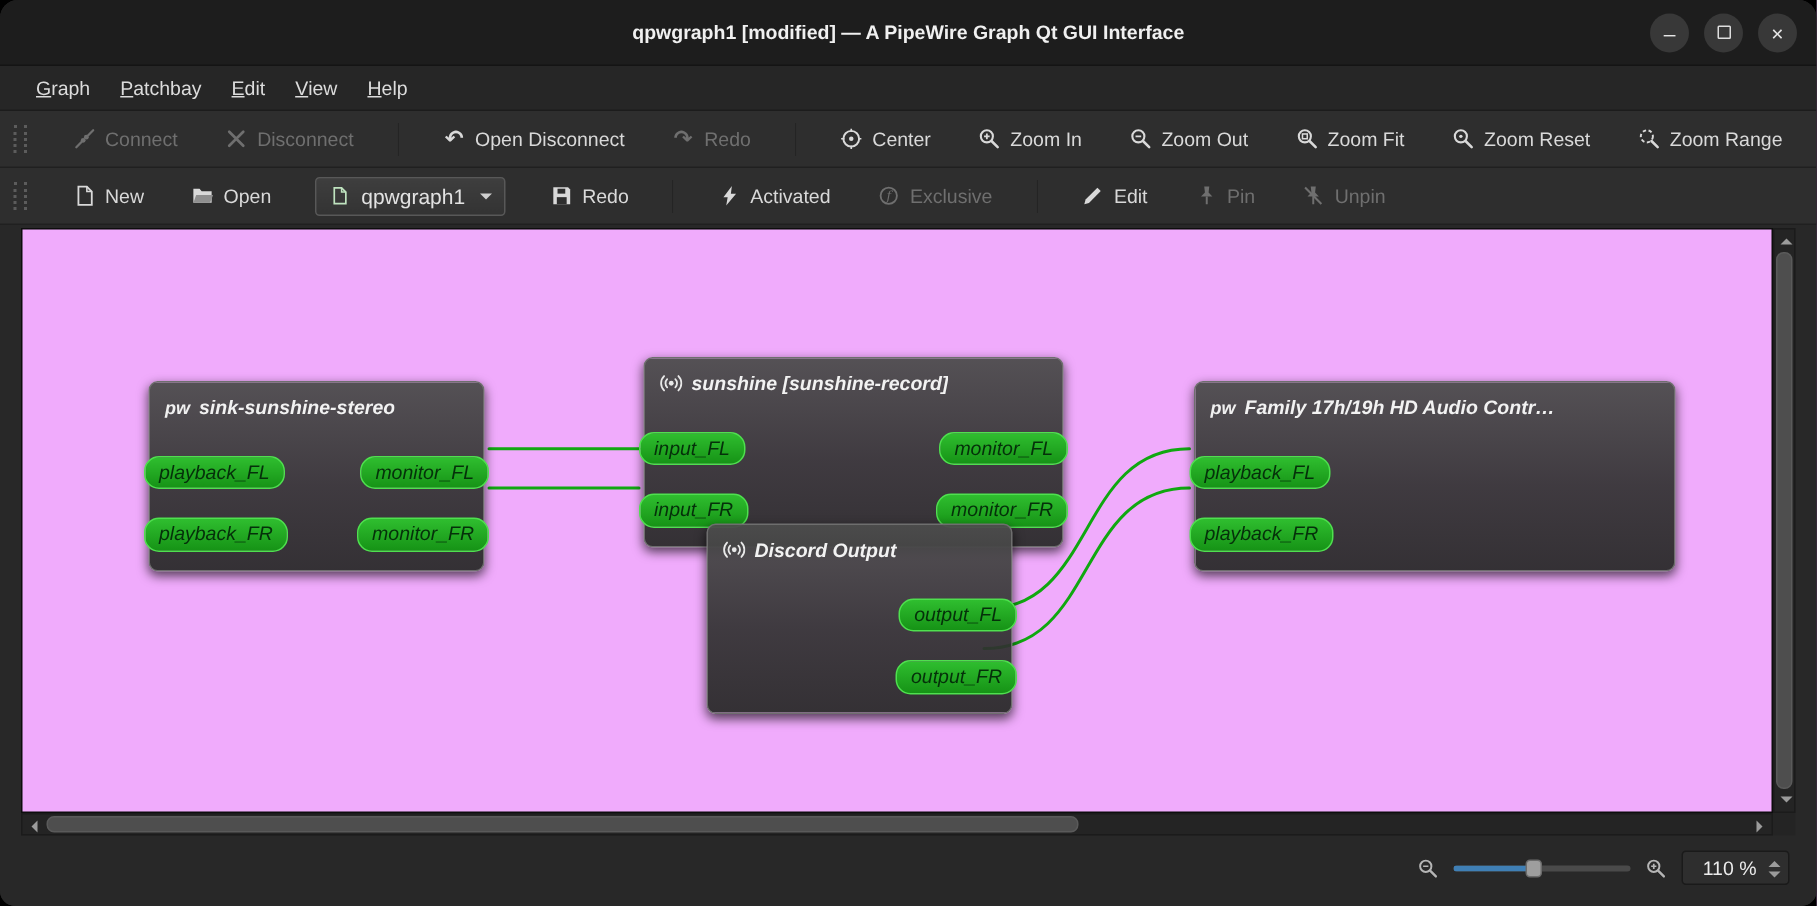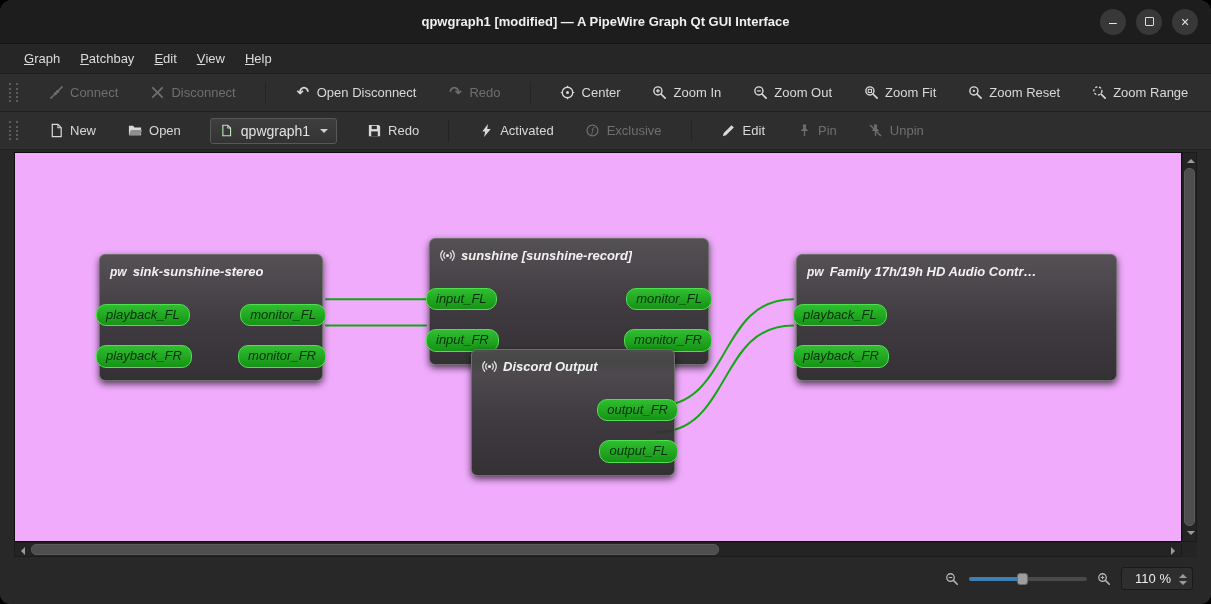--- a/index.html
+++ b/index.html
@@ -372,24 +372,24 @@
             <div class="node-header">
               <span class="node-icon">
                 <svg width="15" height="15" viewBox="0 0 16 16">
                   <circle cx="8" cy="8" r="1.7" fill="currentColor"></circle>
                   <path d="M5.1 5.1a4.1 4.1 0 0 0 0 5.8M2.9 2.9a7.2 7.2 0 0 0 0 10.2M10.9 5.1a4.1 4.1 0 0 1 0 5.8M13.1 2.9a7.2 7.2 0 0 1 0 10.2" fill="none" stroke="currentColor" stroke-width="1.3" stroke-linecap="round"></path>
                 </svg>
               </span>
               <span class="node-title">Discord Output</span>
             </div>
             <div class="port-row out-only">
+              <span class="port out">output_FL</span>
+            </div>
+            <div class="port-row out-only">
               <span class="port out">output_FR</span>
-            </div>
-            <div class="port-row out-only">
-              <span class="port out">output_FL</span>
             </div>
           </div>
         </div>
     </div>
 
     <div class="vscroll">
       <div class="sb-arrow" style="position:absolute;top:0;">
           <span class="tri up"></span>
         </div>
       <div class="vtrack">

